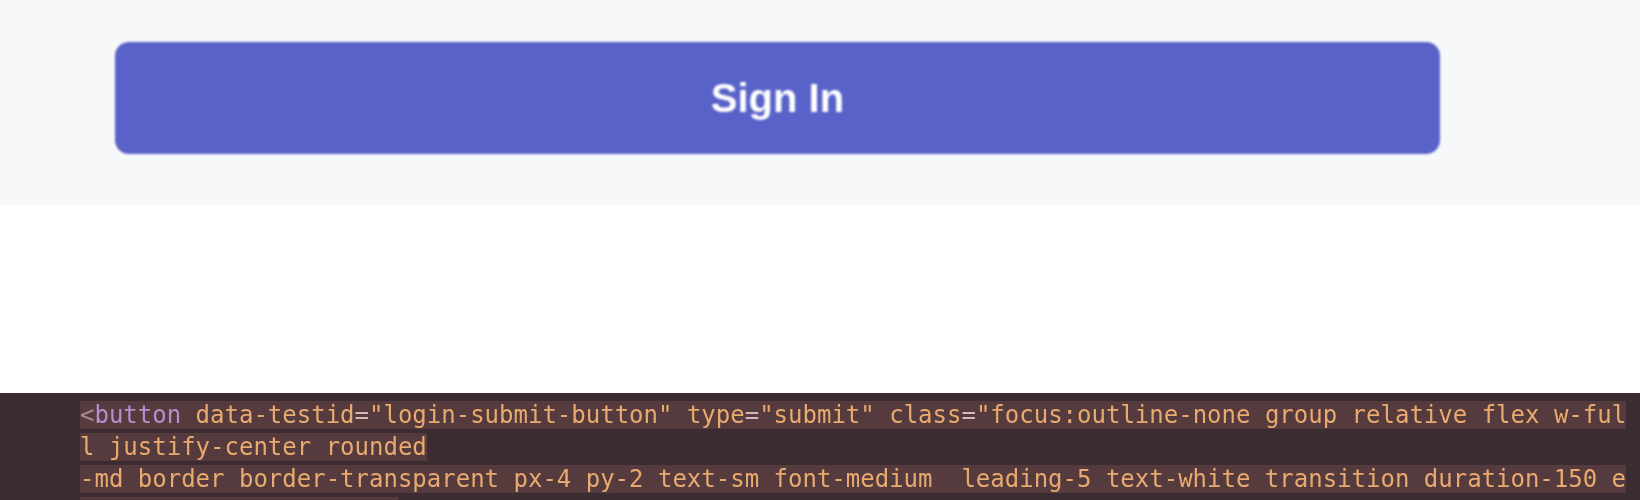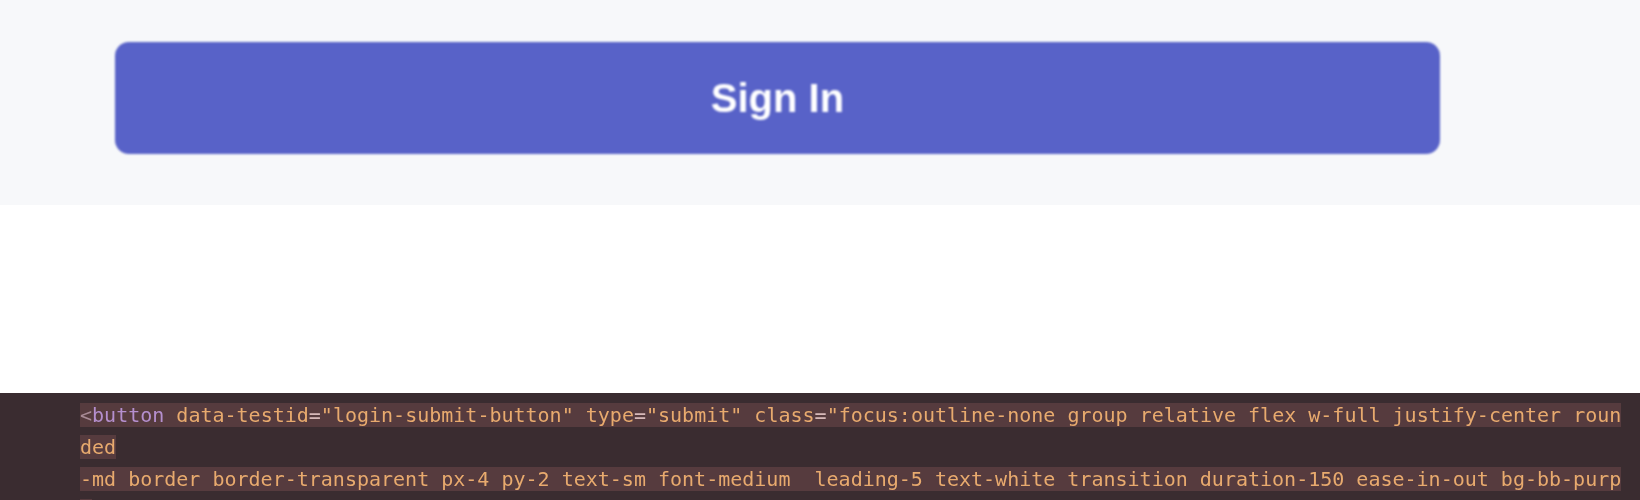--- a/index.html
+++ b/index.html
@@ -37,21 +37,21 @@
     .middle-section {
       background: #ffffff;
       width: 100%;
       height: 188px;
     }
     .devtools-section {
       background: #3a2c30;
       width: 100%;
       height: 107px;
       font-family: "SF Mono", Menlo, Monaco, Consolas, monospace;
-      font-size: 20px;
+      font-size: 24px;
       line-height: 32px;
       padding: 6px 10px 6px 80px;
       color: #d6b8b8;
       white-space: pre-wrap;
       word-break: break-all;
       position: relative;
     }
     .code-highlight {
       background: rgba(140, 90, 90, 0.35);
       display: inline;

